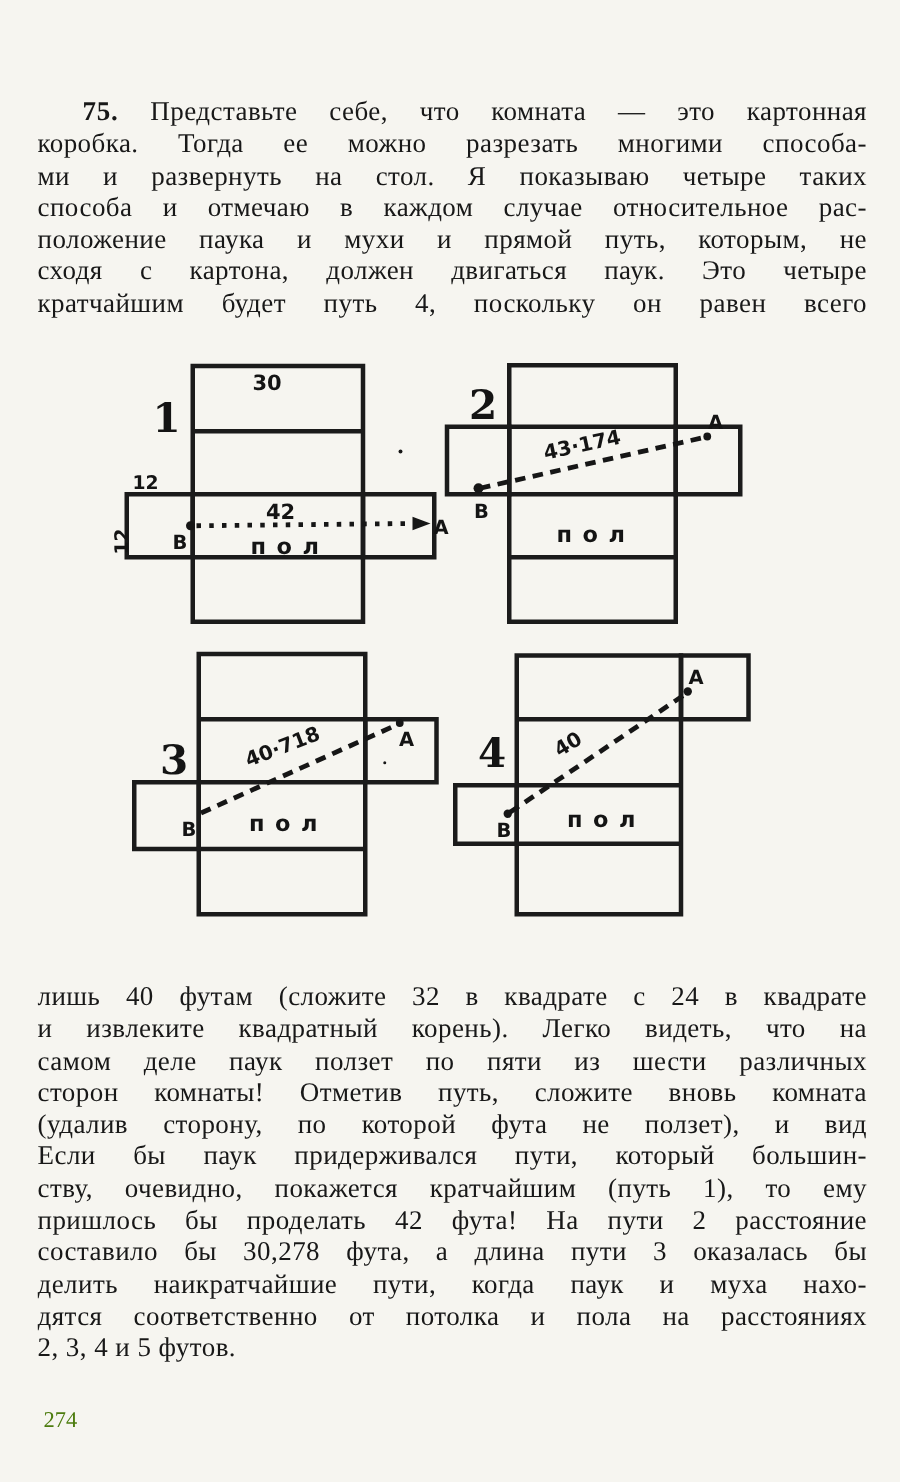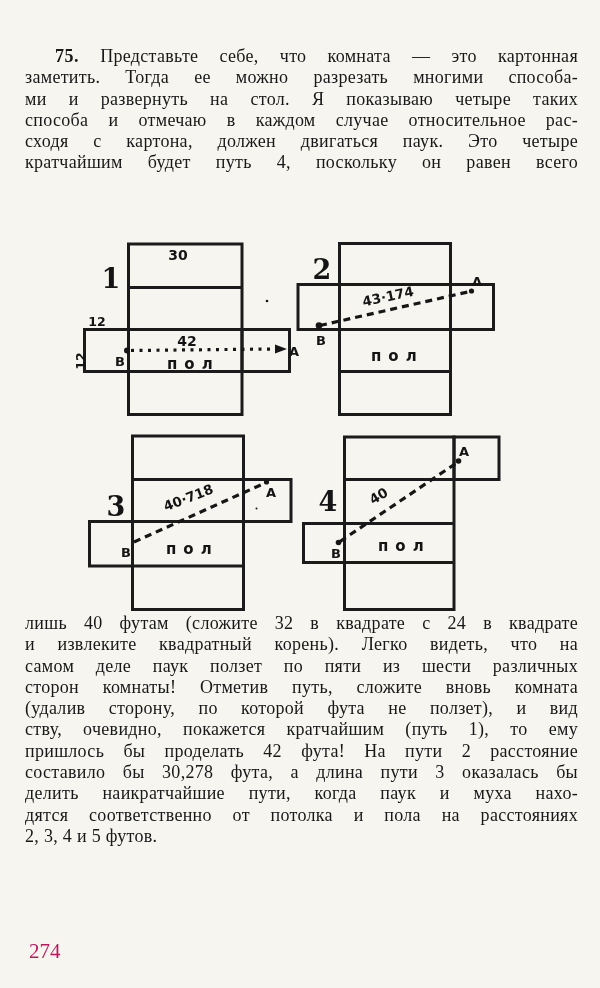--- a/index.html
+++ b/index.html
@@ -8,34 +8,35 @@
     width:600px;height:988px;
     background:#f6f5f0;
     color:#181818;
     font-family:"Liberation Serif", serif;
     overflow:hidden;
   }
   .para{
     position:absolute;left:25px;width:553px;
     font-size:18px;line-height:21.3px;
     letter-spacing:0.3px;
+    margin-top:18px;
   }
   .intro{top:46px;}
-  .body-text{top:613px;font-family:Liberation Serif, serif;}
+  .body-text{top:636px;font-family:Liberation Serif, serif;}
   .line{
     height:21.3px;line-height:21.3px;
     text-align:justify;text-align-last:justify;
     overflow:hidden;white-space:nowrap;
   }
   .line.last{text-align-last:left;}
   .line.indent{text-indent:30px;}
   .line b{font-weight:bold;letter-spacing:0.5px;}
   .page-number{
     position:absolute;left:29px;top:939px;
-    font-size:21px;color:#be185d;
+    font-size:15px;color:#4d7c0f;
   }
   .figures{position:absolute;left:0;top:0;width:600px;height:988px;}
   .figures rect{fill:none;stroke:#1b1b1b;stroke-width:3;}
   .figures line.divider{stroke:#1b1b1b;stroke-width:3;}
   .figures line.path{stroke:#161616;stroke-width:3.2;fill:none;}
   .figures .dot{fill:#161616;stroke:none;}
   .figures text{fill:#141414;}
   .fig-num{font:bold 27px "DejaVu Serif", serif;}
   .fig-label{font:bold 14px "DejaVu Sans", sans-serif;}
   .fig-label-sm{font:bold 12.5px "DejaVu Sans", sans-serif;}
@@ -43,23 +44,24 @@
   .fig-point{font:bold 13px "DejaVu Sans", sans-serif;}
   .fig-path-label{font:bold 13.5px "DejaVu Sans", sans-serif;}
 </style>
 </head>
 <body>
 
 <div class="page">
 
   <div class="para intro">
     <div class="line indent"><b>75.</b> <span>Представьте себе, что комната — это картонная</span></div>
-    <div class="line">заметить. Тогда ее можно разрезать многими способа-</div>
+    <div class="line">коробка. Тогда ее можно разрезать многими способа-</div>
     <div class="line">ми и развернуть на стол. Я показываю четыре таких</div>
     <div class="line">способа и отмечаю в каждом случае относительное рас-</div>
+    <div class="line">положение паука и мухи и прямой путь, которым, не</div>
     <div class="line">сходя с картона, должен двигаться паук. Это четыре</div>
     <div class="line">кратчайшим будет путь 4, поскольку он равен всего</div>
   </div>
 
   <svg class="figures" viewBox="0 0 600 988" aria-hidden="true">
 
     <g>
       <rect x="128.5" y="244" width="113.5" height="170.5"></rect>
       <line class="divider" x1="128.5" y1="287.5" x2="242" y2="287.5"></line>
       <line class="divider" x1="128.5" y1="329.5" x2="242" y2="329.5"></line>
@@ -132,20 +134,21 @@
     <circle class="dot" cx="267" cy="301" r="1.3"></circle>
     <circle class="dot" cx="256.5" cy="508.5" r="1"></circle>
   </svg>
 
   <div class="para body-text">
     <div class="line">лишь 40 футам (сложите 32 в квадрате с 24 в квадрате</div>
     <div class="line">и извлеките квадратный корень). Легко видеть, что на</div>
     <div class="line">самом деле паук ползет по пяти из шести различных</div>
     <div class="line">сторон комнаты! Отметив путь, сложите вновь комната</div>
     <div class="line">(удалив сторону, по которой фута не ползет), и вид</div>
+    <div class="line">Если бы паук придерживался пути, который большин-</div>
     <div class="line">ству, очевидно, покажется кратчайшим (путь 1), то ему</div>
     <div class="line">пришлось бы проделать 42 фута! На пути 2 расстояние</div>
     <div class="line">составило бы 30,278 фута, а длина пути 3 оказалась бы</div>
     <div class="line">делить наикратчайшие пути, когда паук и муха нахо-</div>
     <div class="line">дятся соответственно от потолка и пола на расстояниях</div>
     <div class="line last">2, 3, 4 и 5 футов.</div>
   </div>
 
   <div class="page-number">274</div>
 </div>

